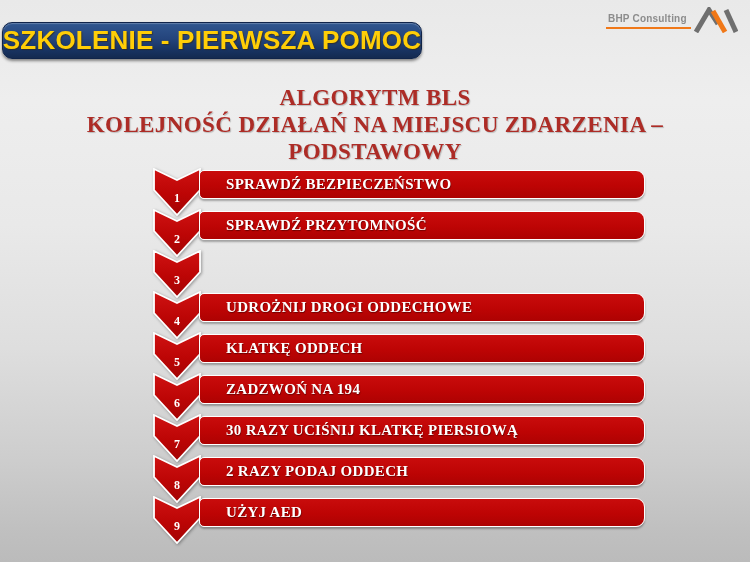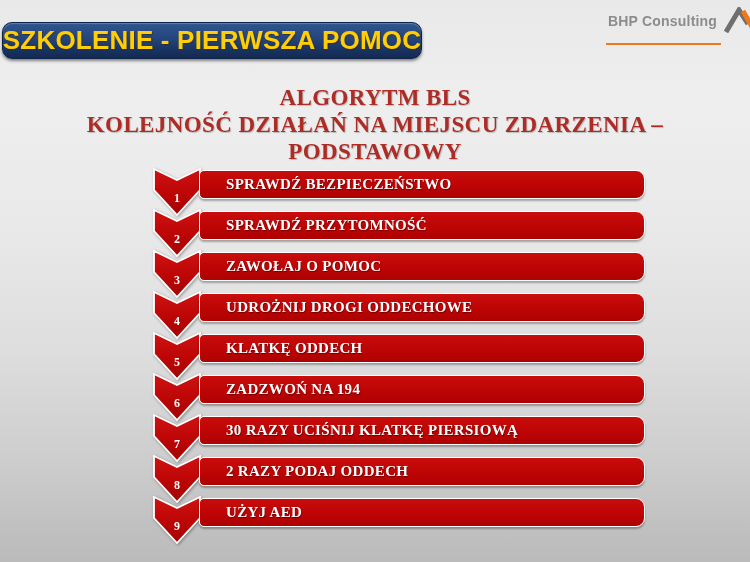--- a/index.html
+++ b/index.html
@@ -18,22 +18,22 @@
     display:flex;align-items:center;justify-content:center;
   }
   .banner-text{
     color:#ffce07;font-weight:bold;font-size:26px;letter-spacing:.2px;
     text-shadow:1px 1px 1px rgba(60,40,0,.55);
     white-space:nowrap;
   }
   
   .logo{position:absolute;top:7px;left:606px;display:flex;align-items:flex-start;}
   .logo-text{
-    font-size:14px;font-weight:bold;color:#8c8c8c;letter-spacing:.2px;
-    padding:6px 4px 14px 2px;border-bottom:2px solid #f07818;white-space:nowrap;
+    font-size:10px;font-weight:bold;color:#8c8c8c;letter-spacing:.2px;
+    padding:6px 4px 3px 2px;border-bottom:2px solid #f07818;white-space:nowrap;
   }
   .logo-mark{display:block;margin-left:1px;}
   
   .slide-title{
     position:absolute;left:20px;top:84px;width:710px;text-align:center;
     color:#ad2c26;font-family:"Liberation Serif",serif;font-weight:bold;
     font-size:23px;line-height:27px;letter-spacing:.4px;
     text-shadow:1px 1px 1px rgba(0,0,0,.22);
   }
   
@@ -108,23 +108,20 @@
     <div class="step-bar">
       <span class="step-label">SPRAWDŹ PRZYTOMNOŚĆ</span>
     </div>
   </div>
 
   <div class="step-row" style="top:82px">
     <svg class="chev" width="48" height="48" viewBox="0 0 48 48">
       <polygon points="1,1 24,12 47,1 47,22 24,47 1,22" fill="url(#chevGrad)" stroke="#ffffff" stroke-width="1.8"></polygon>
       <text class="chev-num" x="24" y="34" text-anchor="middle">3</text>
     </svg>
-    <div class="step-bar">
-      <span class="step-label">ZAWOŁAJ O POMOC</span>
-    </div>
   </div>
 
   <div class="step-row" style="top:123px">
     <svg class="chev" width="48" height="48" viewBox="0 0 48 48">
       <polygon points="1,1 24,12 47,1 47,22 24,47 1,22" fill="url(#chevGrad)" stroke="#ffffff" stroke-width="1.8"></polygon>
       <text class="chev-num" x="24" y="34" text-anchor="middle">4</text>
     </svg>
     <div class="step-bar">
       <span class="step-label">UDROŻNIJ DROGI ODDECHOWE</span>
     </div>

